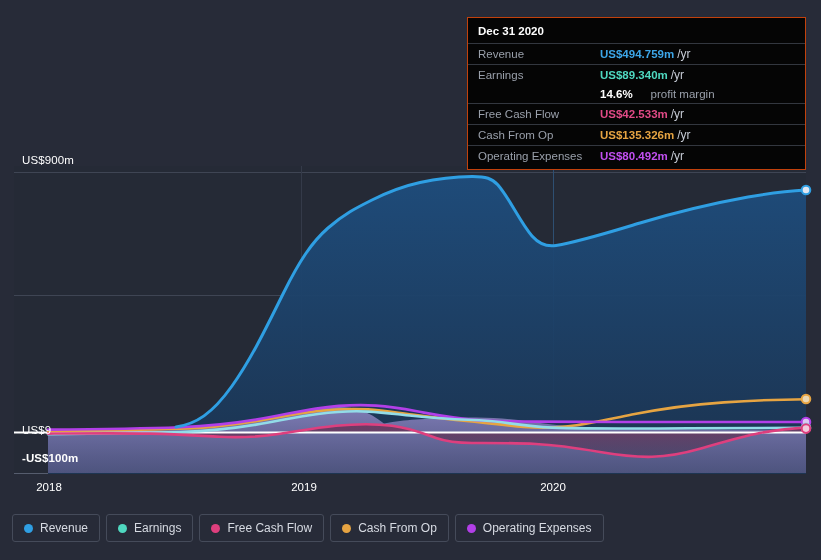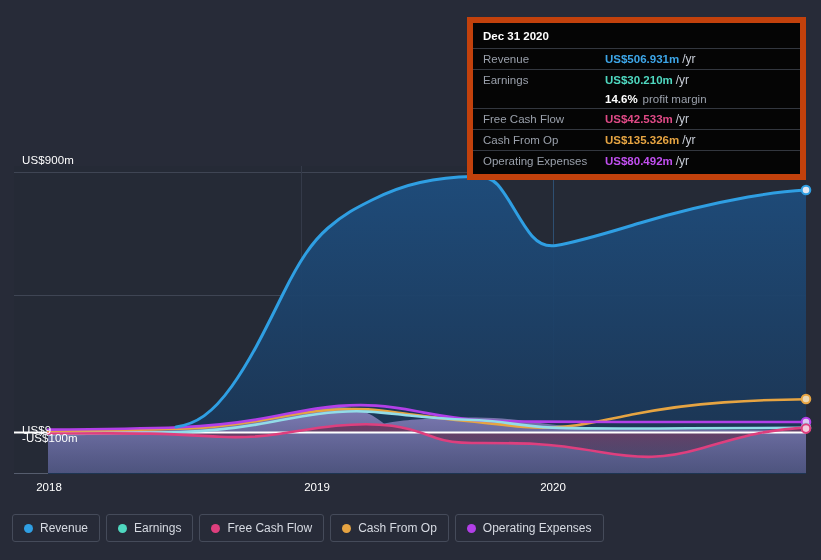--- a/index.html
+++ b/index.html
@@ -32,37 +32,37 @@
   
   .axis-label {
     position: absolute;
     font-size: 11.5px;
     color: #ffffff;
     white-space: nowrap;
     letter-spacing: .1px;
   }
   .y-label-900 { left: 22px; top: 154px; }
   .y-label-0    { left: 22px; top: 424px; }
-  .y-label-neg  { left: 22px; top: 432px; }
+  .y-label-neg  { left: 22px; top: 452px; font-weight: bold; }
   .x-tick {
     position: absolute;
     top: 481px;
     font-size: 11.5px;
     color: #ffffff;
     transform: translateX(-50%);
     white-space: nowrap;
   }
   
   #tooltip {
     position: absolute;
     left: 467px;
     top: 17px;
     width: 339px;
     background: #050505;
-    border: 6px solid #c2410c;
+    border: 1px solid #c2410c;
     box-sizing: border-box;
     padding: 6px 0 3px 0;
     font-size: 11.5px;
   }
   #tooltip .tt-title {
     font-weight: bold;
     color: #ffffff;
     font-size: 11.5px;
     padding: 1px 10px 6px 10px;
   }
@@ -87,21 +87,21 @@
   }
   .tt-unit {
     color: #c7ccd6;
     font-weight: normal;
     font-size: 12px;
     margin-left: 3px;
   }
   .tt-margin-word {
     color: #9aa0ab;
     font-weight: normal;
-    margin-left: 5px;
+    margin-left: 18px;
   }
   
   #legend {
     position: absolute;
     left: 12px;
     top: 514px;
     display: flex;
     gap: 6px;
   }
   .legend-item {
@@ -290,35 +290,35 @@
       <circle cx="806" cy="427.8" r="4.3" fill="#d6eef4" stroke="#92dce8" stroke-width="2"></circle>
       <circle cx="806" cy="428.6" r="4.3" fill="#f2cbdd" stroke="#de3f7e" stroke-width="2"></circle>
     </g>
   </svg>
 
   <div class="axis-label y-label-900">US$900m</div>
   <div class="axis-label y-label-0">US$9</div>
   <div class="axis-label y-label-neg">-US$100m</div>
 
   <div class="x-tick" style="left:49px;">2018</div>
-  <div class="x-tick" style="left:317px;">2019</div>
+  <div class="x-tick" style="left:304px;">2019</div>
   <div class="x-tick" style="left:553px;">2020</div>
 
   <div id="tooltip">
     <div class="tt-title">Dec 31 2020</div>
 
     <div class="tt-row">
       <span class="tt-label">Revenue</span>
-      <span class="tt-value" style="color:#3da6e8">US$506.931m</span>
+      <span class="tt-value" style="color:#3da6e8">US$494.759m</span>
       <span class="tt-unit">/yr</span>
     </div>
 
     <div class="tt-row">
       <span class="tt-label">Earnings</span>
-      <span class="tt-value" style="color:#4fd8c0">US$30.210m</span>
+      <span class="tt-value" style="color:#4fd8c0">US$89.340m</span>
       <span class="tt-unit">/yr</span>
     </div>
 
     <div class="tt-row no-rule">
       <span class="tt-label"></span>
       <span class="tt-value" style="color:#ffffff">14.6%</span>
       <span class="tt-margin-word">profit margin</span>
     </div>
 
     <div class="tt-row">

